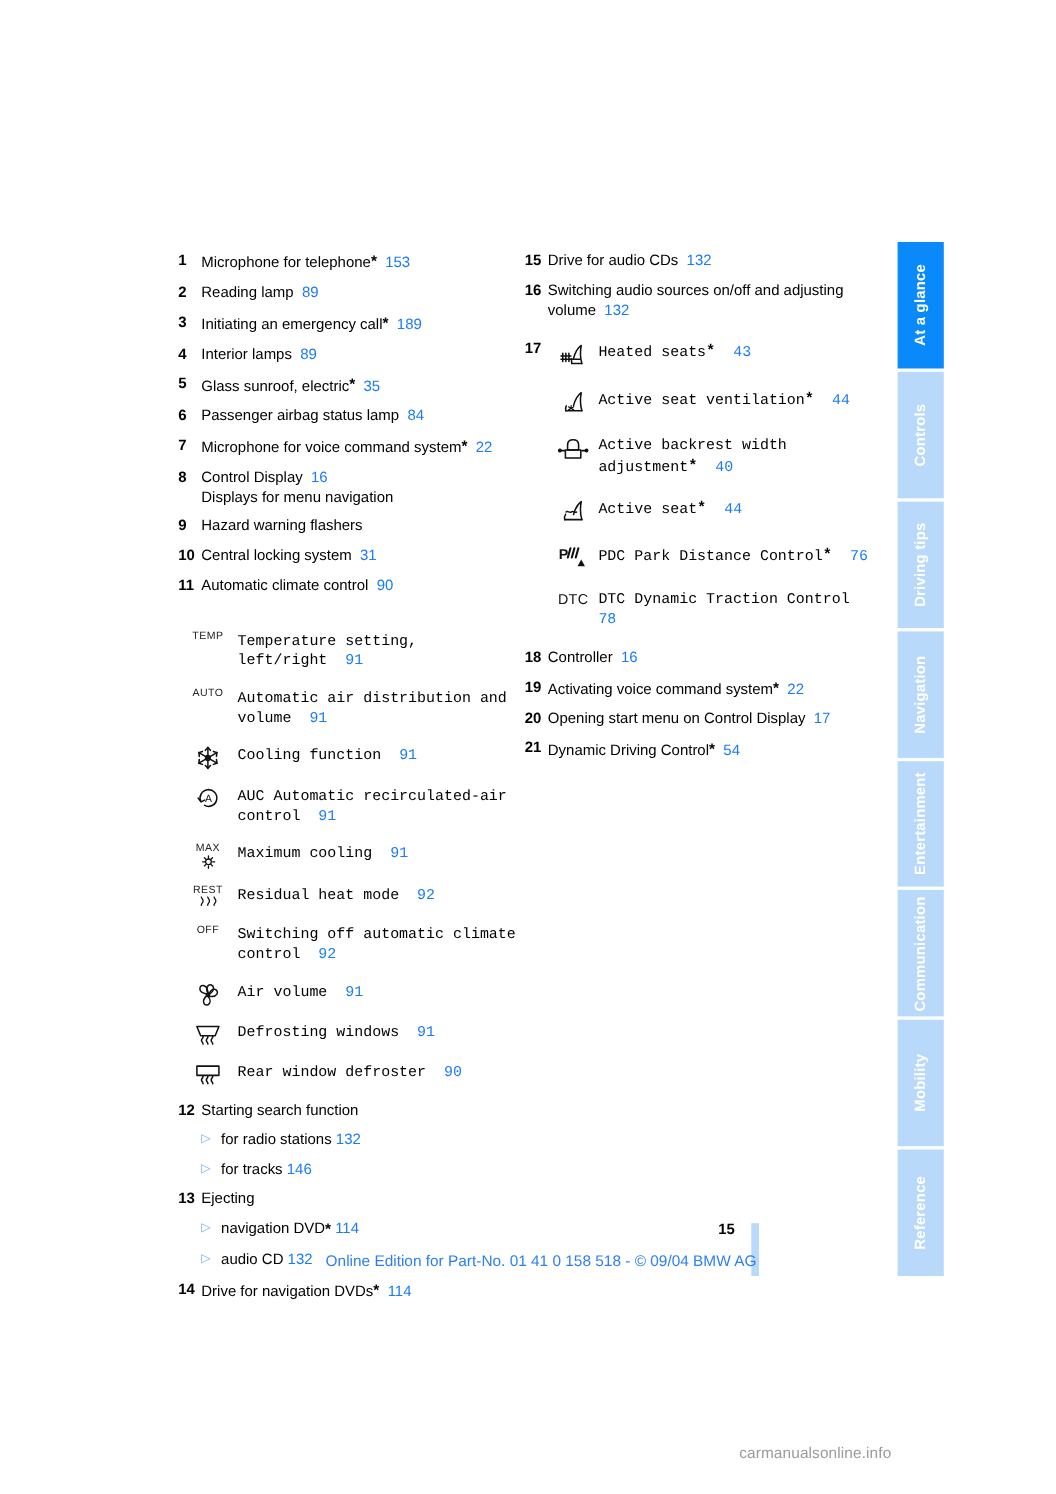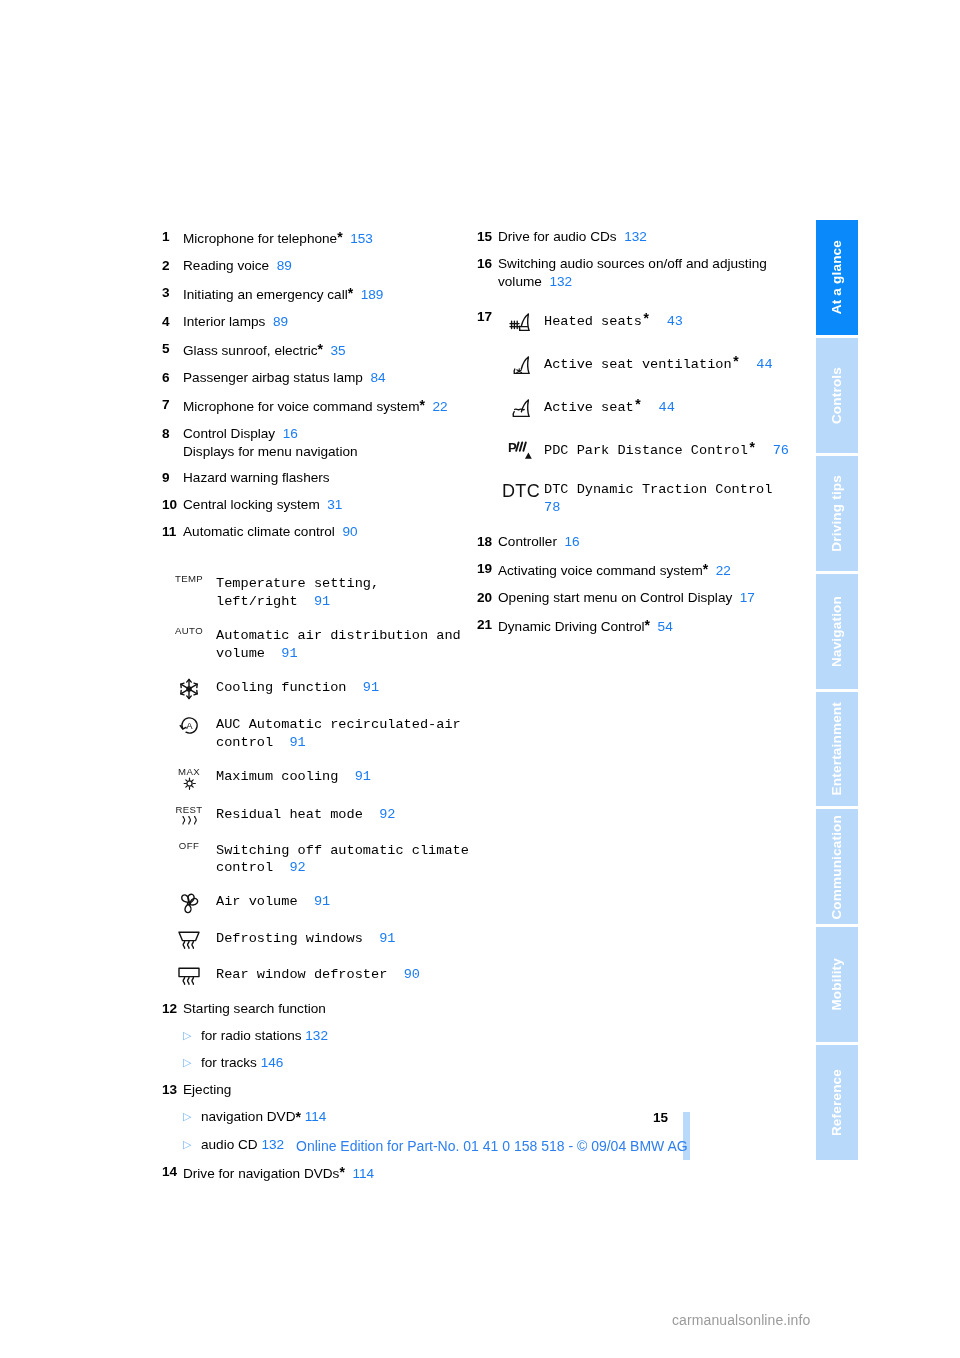--- a/index.html
+++ b/index.html
@@ -128,21 +128,21 @@
 
   .icon-txt {
     font-size: 9.6px;
     letter-spacing: .4px;
     color: #222;
     text-align: center;
     line-height: 1.05;
     font-family: "Liberation Sans", sans-serif;
   }
   .icon-txt .sub { font-size: 10px; display:block; }
-  .dtc-txt { font-size: 18px; letter-spacing: .3px; color:#111; }
+  .dtc-txt { font-size: 13px; letter-spacing: .3px; color:#111; }
 
   .climate-block { margin-top: 32px; margin-bottom: 10px; }
   .climate-block .iconrow .iconcell { flex: 0 0 54px; }
 
   
   .grp17 { display: flex; margin-top: 18px; }
   .grp17 .n { font-weight: bold; width: 21px; flex: 0 0 21px; font-size: 13.6px; }
   .grp17 .list { flex: 1 1 auto; }
   .grp17 .iconrow { margin-bottom: 16px; }
   .grp17 .iconcell { flex: 0 0 46px; }
@@ -219,21 +219,21 @@
   <div class="content">
 
     <div class="col-left">
       <div id="leftItems">
           <div class="row">
             <div class="num">1</div>
             <div class="txt"><span>Microphone for telephone</span><span class="ast">*</span>&nbsp; <span class="pg">153</span></div>
           </div>
           <div class="row">
             <div class="num">2</div>
-            <div class="txt"><span>Reading voice</span>&nbsp; <span class="pg">89</span></div>
+            <div class="txt"><span>Reading lamp</span>&nbsp; <span class="pg">89</span></div>
           </div>
           <div class="row">
             <div class="num">3</div>
             <div class="txt"><span>Initiating an emergency call</span><span class="ast">*</span>&nbsp; <span class="pg">189</span></div>
           </div>
           <div class="row">
             <div class="num">4</div>
             <div class="txt"><span>Interior lamps</span>&nbsp; <span class="pg">89</span></div>
           </div>
           <div class="row">
@@ -407,20 +407,32 @@
                   <path d="M7.4 20.4h14.6"></path>
                   <path d="M22 20.4c-1.6-5-1.6-11-.6-16.4-2.8 2-5.6 6.4-7 11.8"></path>
                   <path d="M7.4 20.4c-.6-1.6-.4-3 .4-4.4"></path>
                   <path d="M12.2 18.4l-2.4-1.6M12.2 18.4l2.4-1.6M12.2 18.4v-2.6M12.2 18.4l-2.4 1.2M12.2 18.4l2.4 1.2" stroke-width="1.1"></path>
                 </svg>
               </div>
               <div class="iconlabel">Active seat ventilation<span class="ast">*</span>&nbsp; <span class="pg">44</span></div>
             </div>
             <div class="iconrow">
               <div class="iconcell">
+                <svg width="30" height="26" viewBox="0 0 30 26" fill="none" stroke="#111" stroke-width="1.4" stroke-linecap="round" stroke-linejoin="round">
+                  <path d="M10 8.4c0-2.6 1.8-4.6 5-4.6s5 2 5 4.6v4.6H10z"></path>
+                  <rect x="8" y="13" width="14" height="7.4"></rect>
+                  <path d="M4.4 13.6h3M26 13.6h-3" stroke-width="1.6"></path>
+                  <circle cx="3" cy="13.6" r="1.1" fill="#111"></circle>
+                  <circle cx="27.2" cy="13.6" r="1.1" fill="#111"></circle>
+                </svg>
+              </div>
+              <div class="iconlabel">Active backrest width adjustment<span class="ast">*</span>&nbsp; <span class="pg">40</span></div>
+            </div>
+            <div class="iconrow">
+              <div class="iconcell">
                 <svg width="28" height="26" viewBox="0 0 28 26" fill="none" stroke="#111" stroke-width="1.4" stroke-linecap="round" stroke-linejoin="round">
                   <path d="M6.4 20.4h15.6"></path>
                   <path d="M22 20.4c-1.6-5-1.6-11-.6-16.4-2.8 2-5.6 6.4-7 11.8"></path>
                   <path d="M6.4 20.4c-.6-1.8-.2-3.4.8-4.8"></path>
                   <path d="M7.6 13.4c1.6-1.4 3.2 1.4 4.8 0s3.2 1.4 4.8 0" stroke-width="1.3"></path>
                 </svg>
               </div>
               <div class="iconlabel">Active seat<span class="ast">*</span>&nbsp; <span class="pg">44</span></div>
             </div>
             <div class="iconrow">

